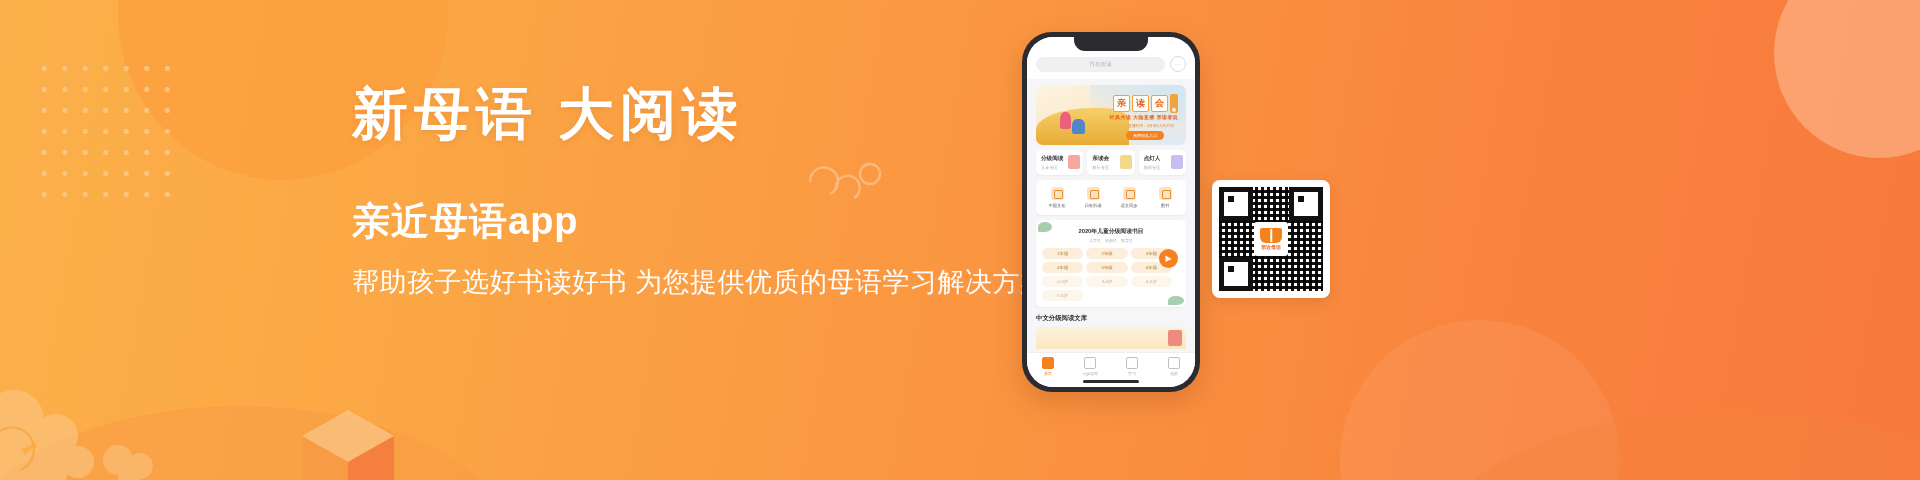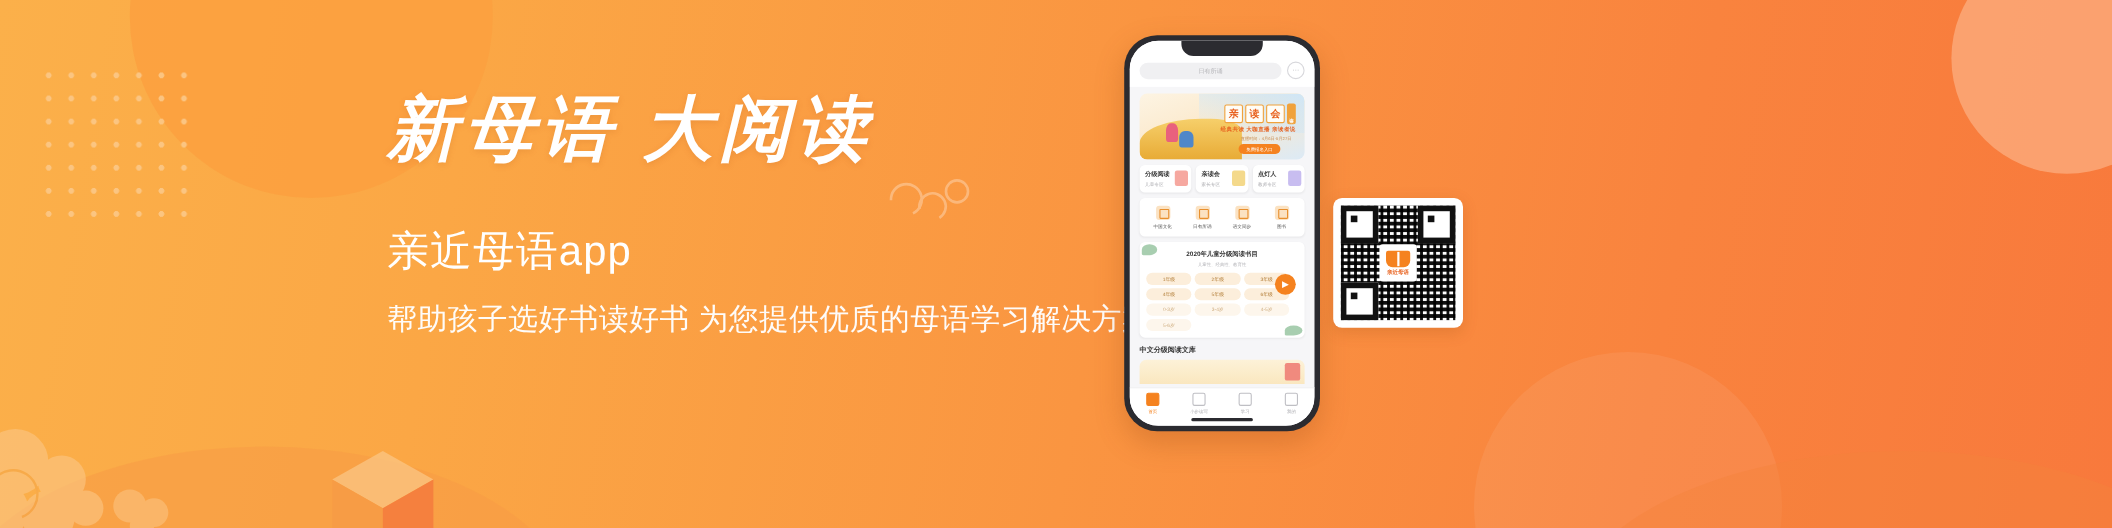--- a/index.html
+++ b/index.html
@@ -68,34 +68,33 @@
 
   
   .copy {
     position: absolute;
     left: 352px; top: 86px;
     width: 700px;
   }
   .headline {
     font-family: "Liberation Serif", "DejaVu Serif", serif;
     font-weight: bold;
-    font-size: 64px;
+    font-size: 56px;
     line-height: 1;
     color: #ffffff;
     letter-spacing: 6px;
     margin: 0;
     white-space: nowrap;
     text-shadow: 0 2px 6px rgba(180, 85, 20, .18);
-    font-style: italic;
   }
   .subtitle {
     margin: 60px 0 0 0;
     font-size: 38px;
     line-height: 1;
-    font-weight: 400;
+    font-weight: 700;
     color: #ffffff;
     letter-spacing: 1px;
     white-space: nowrap;
   }
   .tagline {
     margin: 29px 0 0 0;
     font-size: 27px;
     line-height: 1;
     font-weight: 300;
     color: #ffffff;

